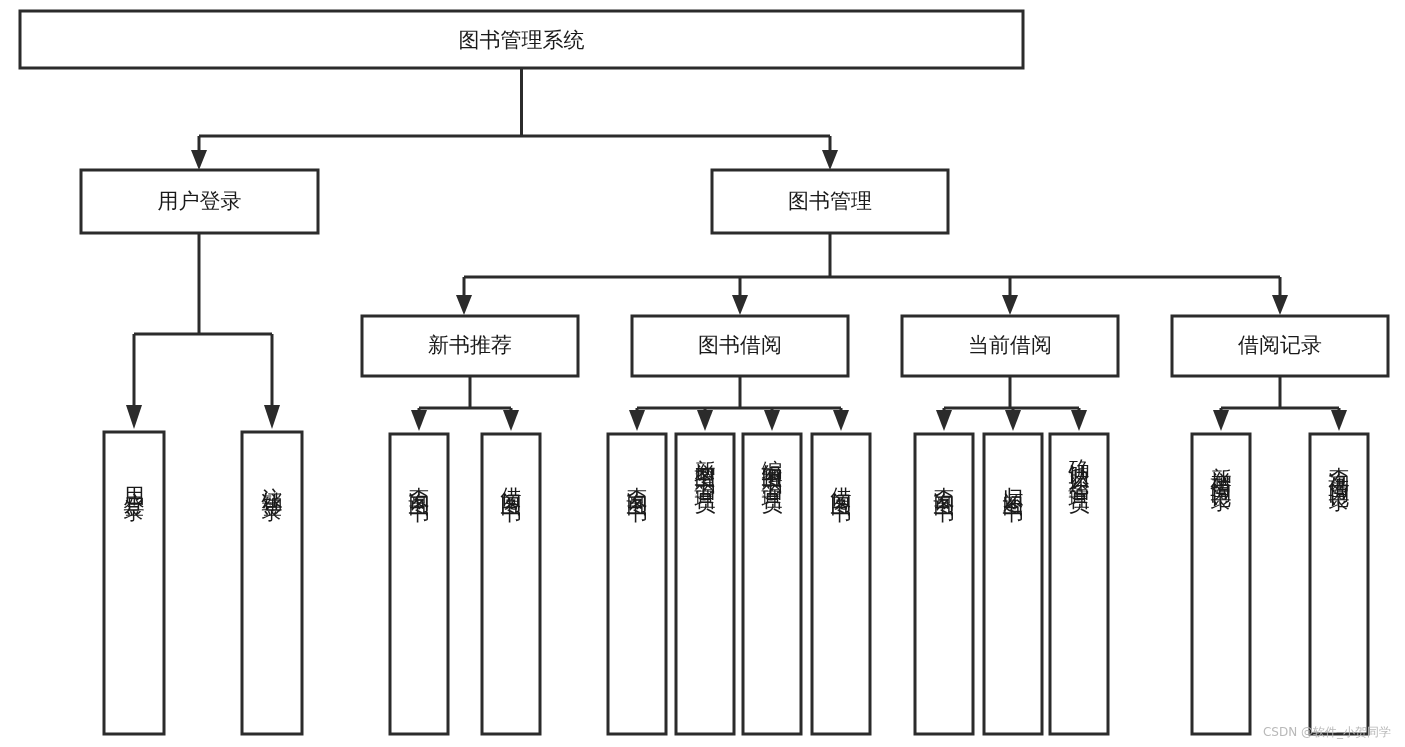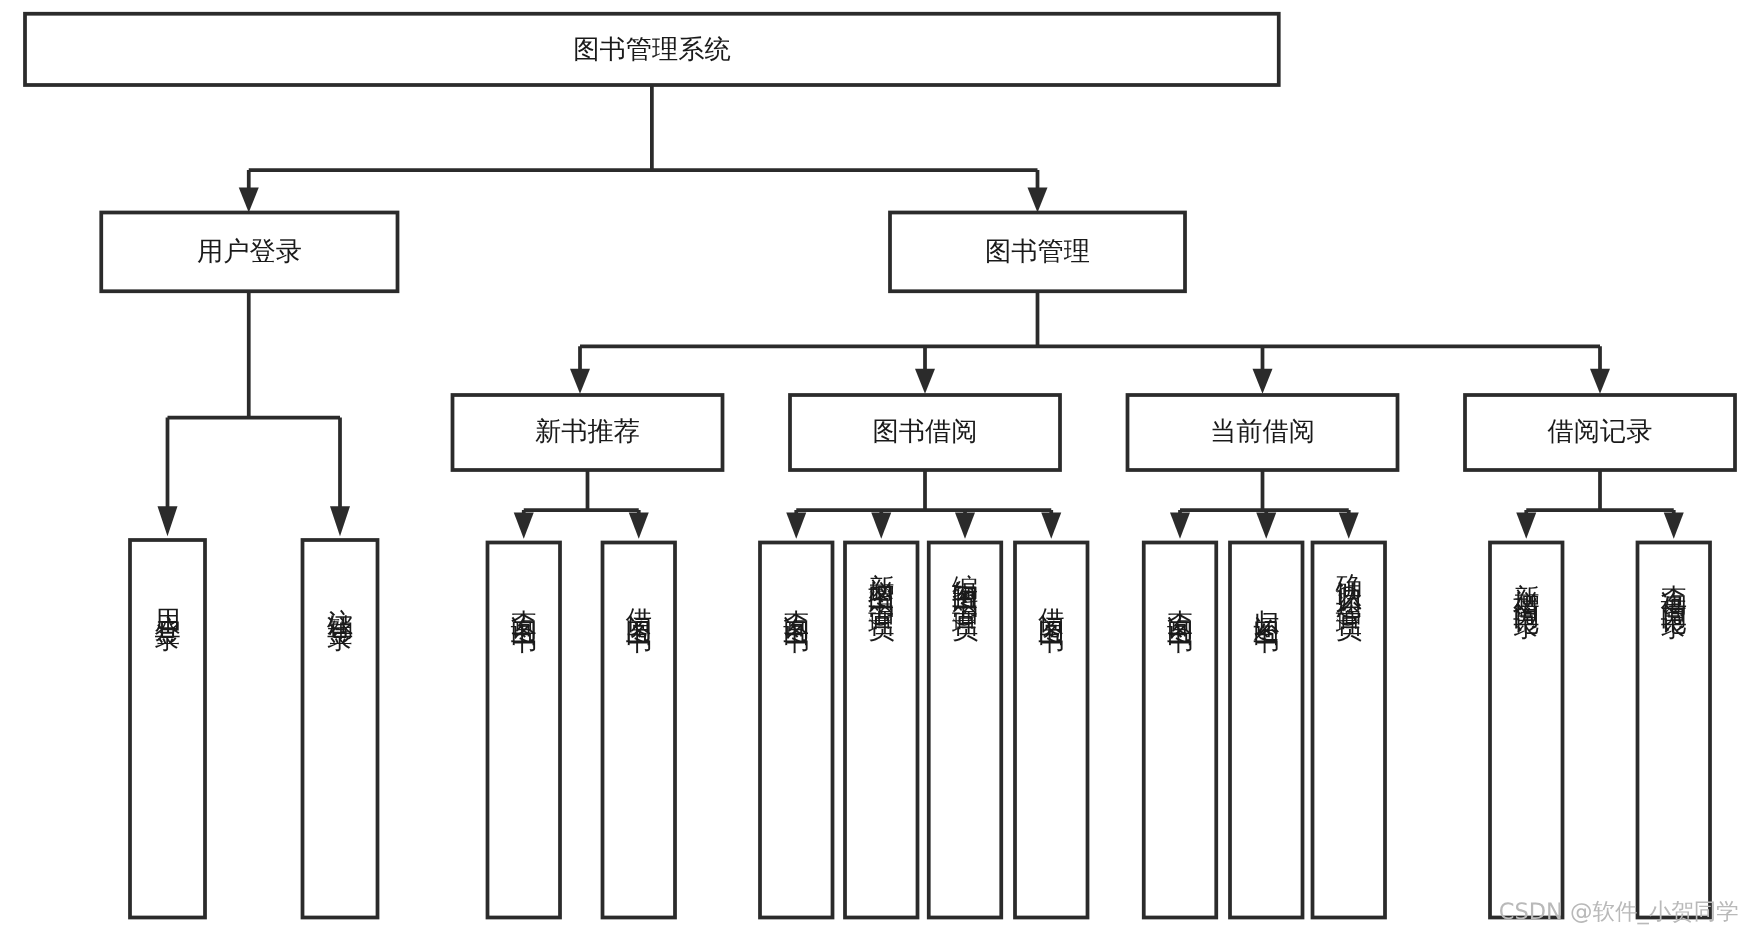--- a/index.html
+++ b/index.html
@@ -48,21 +48,21 @@
     writing-mode: vertical-rl;
     text-orientation: upright;
     letter-spacing: 5px;
     dominant-baseline: central;
   }
   .watermark {
     position: absolute;
     right: 14px;
     bottom: 6px;
     font-family: "DejaVu Sans", "Liberation Sans", sans-serif;
-    font-size: 18px;
+    font-size: 12px;
     color: #b9b9b9;
     white-space: nowrap;
     pointer-events: none;
   }
 </style>
 </head>
 <body>
 
 <svg id="diagram" viewBox="0 0 1405 747" xmlns="http://www.w3.org/2000/svg">
 

